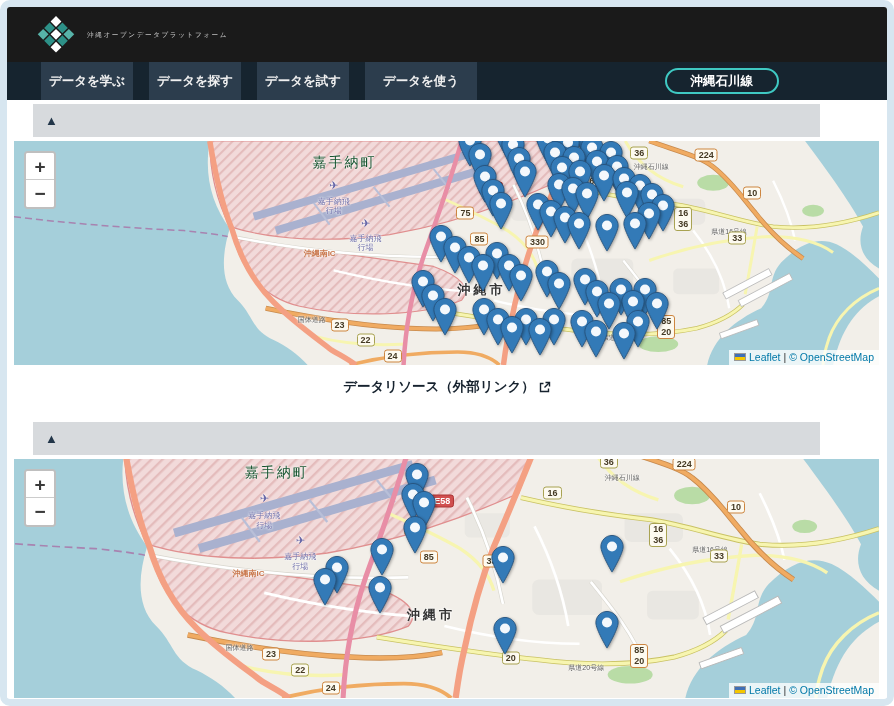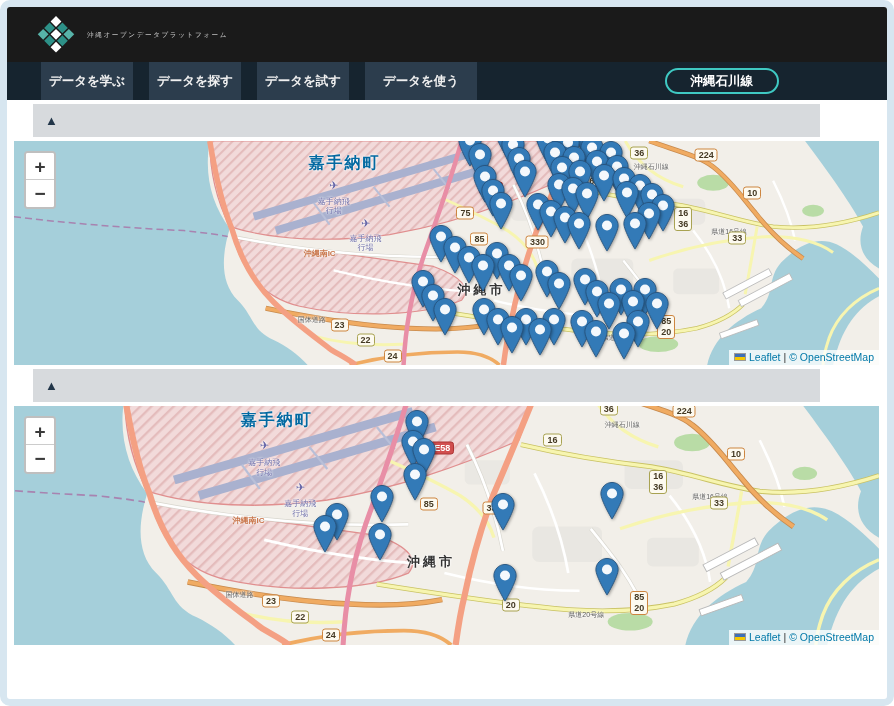--- a/index.html
+++ b/index.html
@@ -28,21 +28,21 @@
 
   
   .map { position:relative; overflow:hidden; margin:4px 8px 0 7px; background:#a5cfda; }
   .map-aed { height:224px; }
   .map-bunkazai { height:239px; }
   .map-bg-layer { position:absolute; left:0; top:0; width:100%; height:100%; }
   .map--shifted .map-bg-layer { left:-110px; top:-10px; width:calc(100% + 110px); height:calc(100% + 10px); }
   .map-bg-layer svg.basemap { width:100%; height:100%; display:block; }
 
   .place-label { position:absolute; transform:translate(-50%,-50%); white-space:nowrap; text-shadow:0 0 2px #fff,0 0 3px #fff; pointer-events:none; }
-  .pl-town { font-size:16px; color:#0369a1; font-weight:700; letter-spacing:2px; }
+  .pl-town { font-size:14px; color:#14532d; font-weight:400; letter-spacing:2px; }
   .pl-city { font-size:13px; color:#333; font-weight:600; letter-spacing:3px; }
   .pl-airport { font-size:8px; color:#7070ab; }
   .pl-airport-icon { font-size:11px; color:#6767a8; }
   .pl-ic { font-size:8px; color:#c9764b; font-weight:700; }
   .pl-road-name { font-size:7px; color:#5d5d5d; }
 
   .shield { position:absolute; transform:translate(-50%,-50%); display:inline-flex; flex-direction:column; align-items:center; background:#fdfaf0; border:1.5px solid #cd853f; border-radius:3px; font-size:9px; font-weight:700; color:#453a24; padding:0 3px; line-height:11px; }
   .shield-olive { border-color:#a8a251; }
   .shield-red { background:#d14f4f; border-color:#ad3535; color:#fff; }
 
@@ -665,20 +665,30 @@
         <button class="zoom-btn">−</button>
       </div>
       <div class="attribution">
         <span class="flag-icon"></span>
         <a href="#">Leaflet</a>
         <span>|</span>
         <a href="#">© OpenStreetMap</a>
       </div>
     </div>
 
+    <div class="resource-row">
+      <a href="#" class="resource-link">
+        <span>データリソース（外部リンク）</span>
+        <svg width="12" height="12" viewBox="0 0 12 12">
+          <path d="M4.5 2.5 H1.5 V10.5 H9.5 V7.5" fill="none" stroke="#16222e" stroke-width="1.4"></path>
+          <path d="M6.5 1.5 H10.5 V5.5" fill="none" stroke="#16222e" stroke-width="1.4"></path>
+          <line x1="10.5" y1="1.5" x2="5.5" y2="6.5" stroke="#16222e" stroke-width="1.4"></line>
+        </svg>
+      </a>
+    </div>
 
     <div class="section-header">
       <button class="collapse-button">▲</button>
     </div>
 
     <div class="map map-bunkazai map--shifted">
       <div class="map-bg-layer">
   <svg class="basemap" viewBox="0 0 866 225" preserveAspectRatio="none">
     <defs>
       <pattern id="hatch" patternUnits="userSpaceOnUse" width="7" height="7" patternTransform="rotate(45)">

